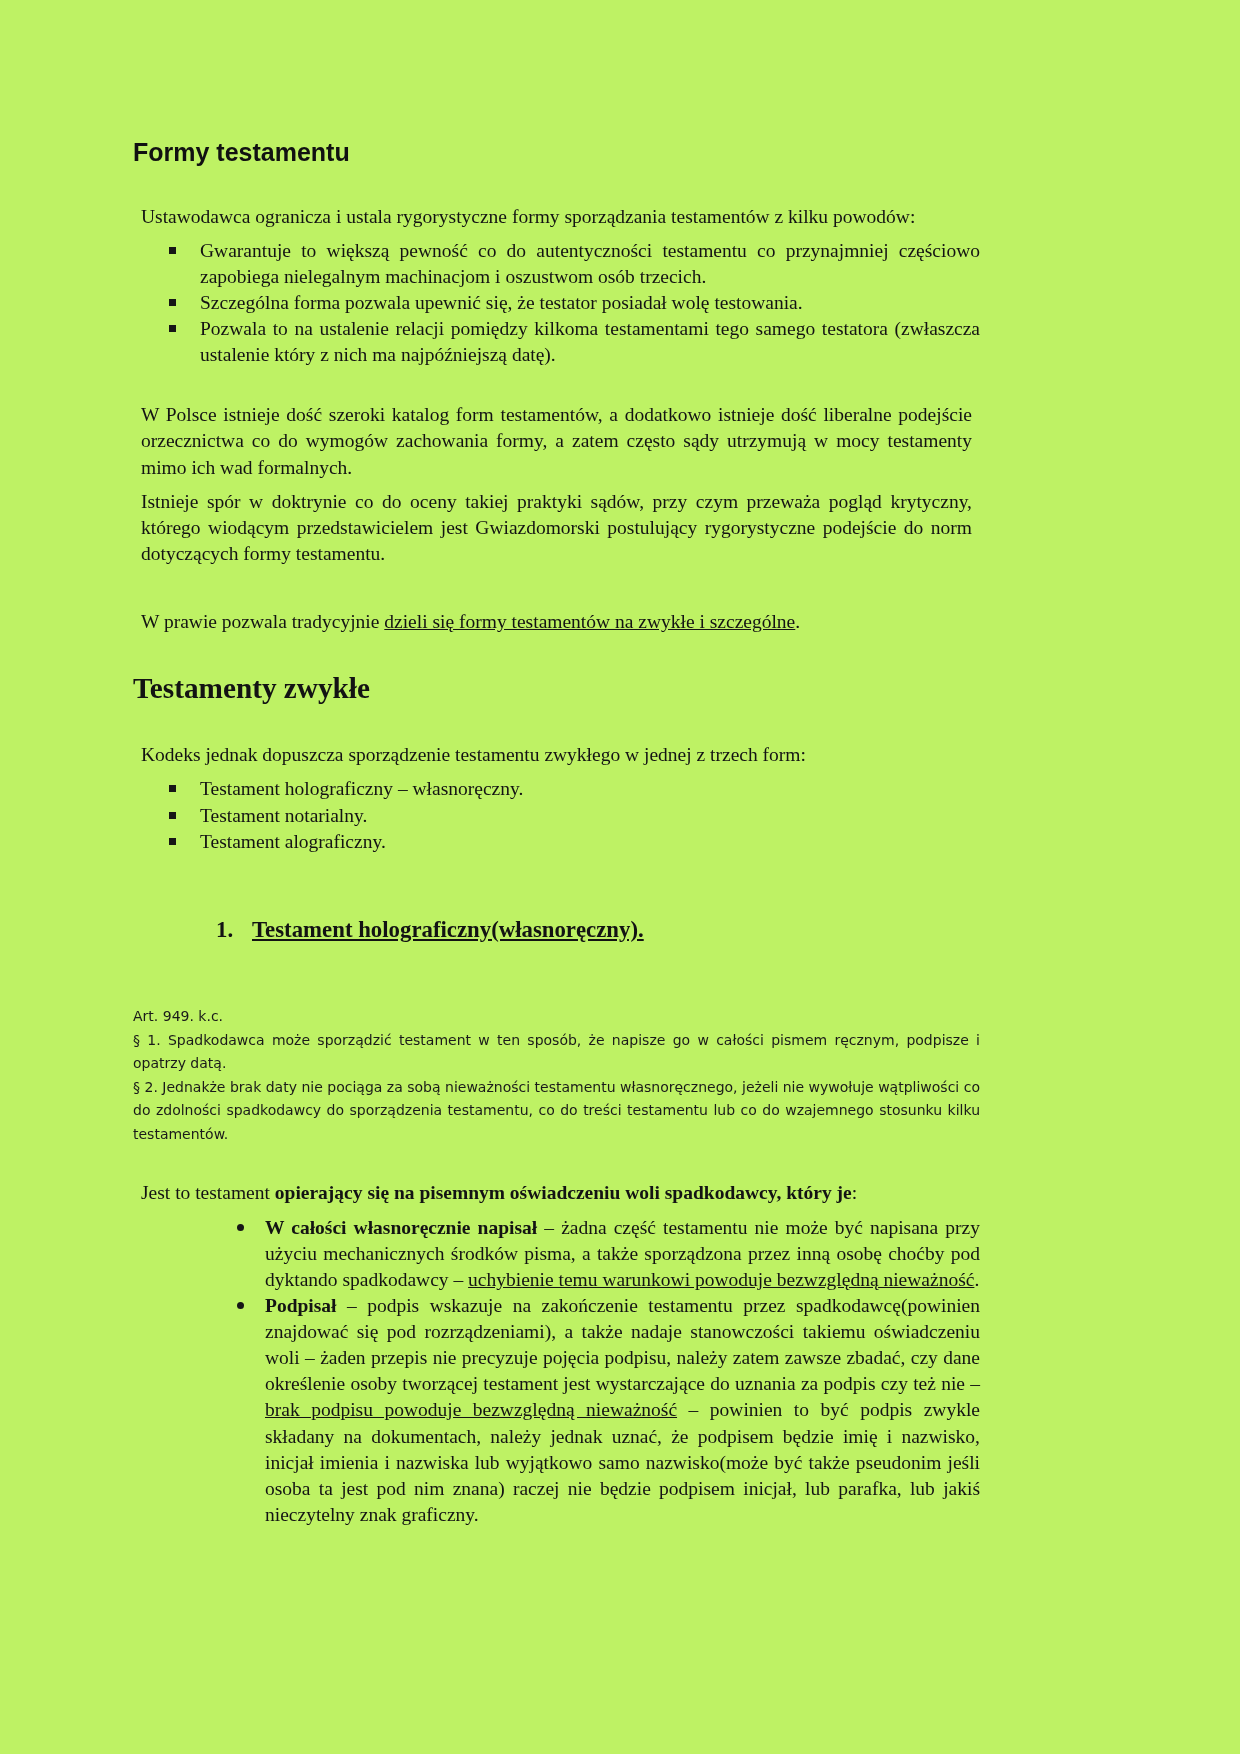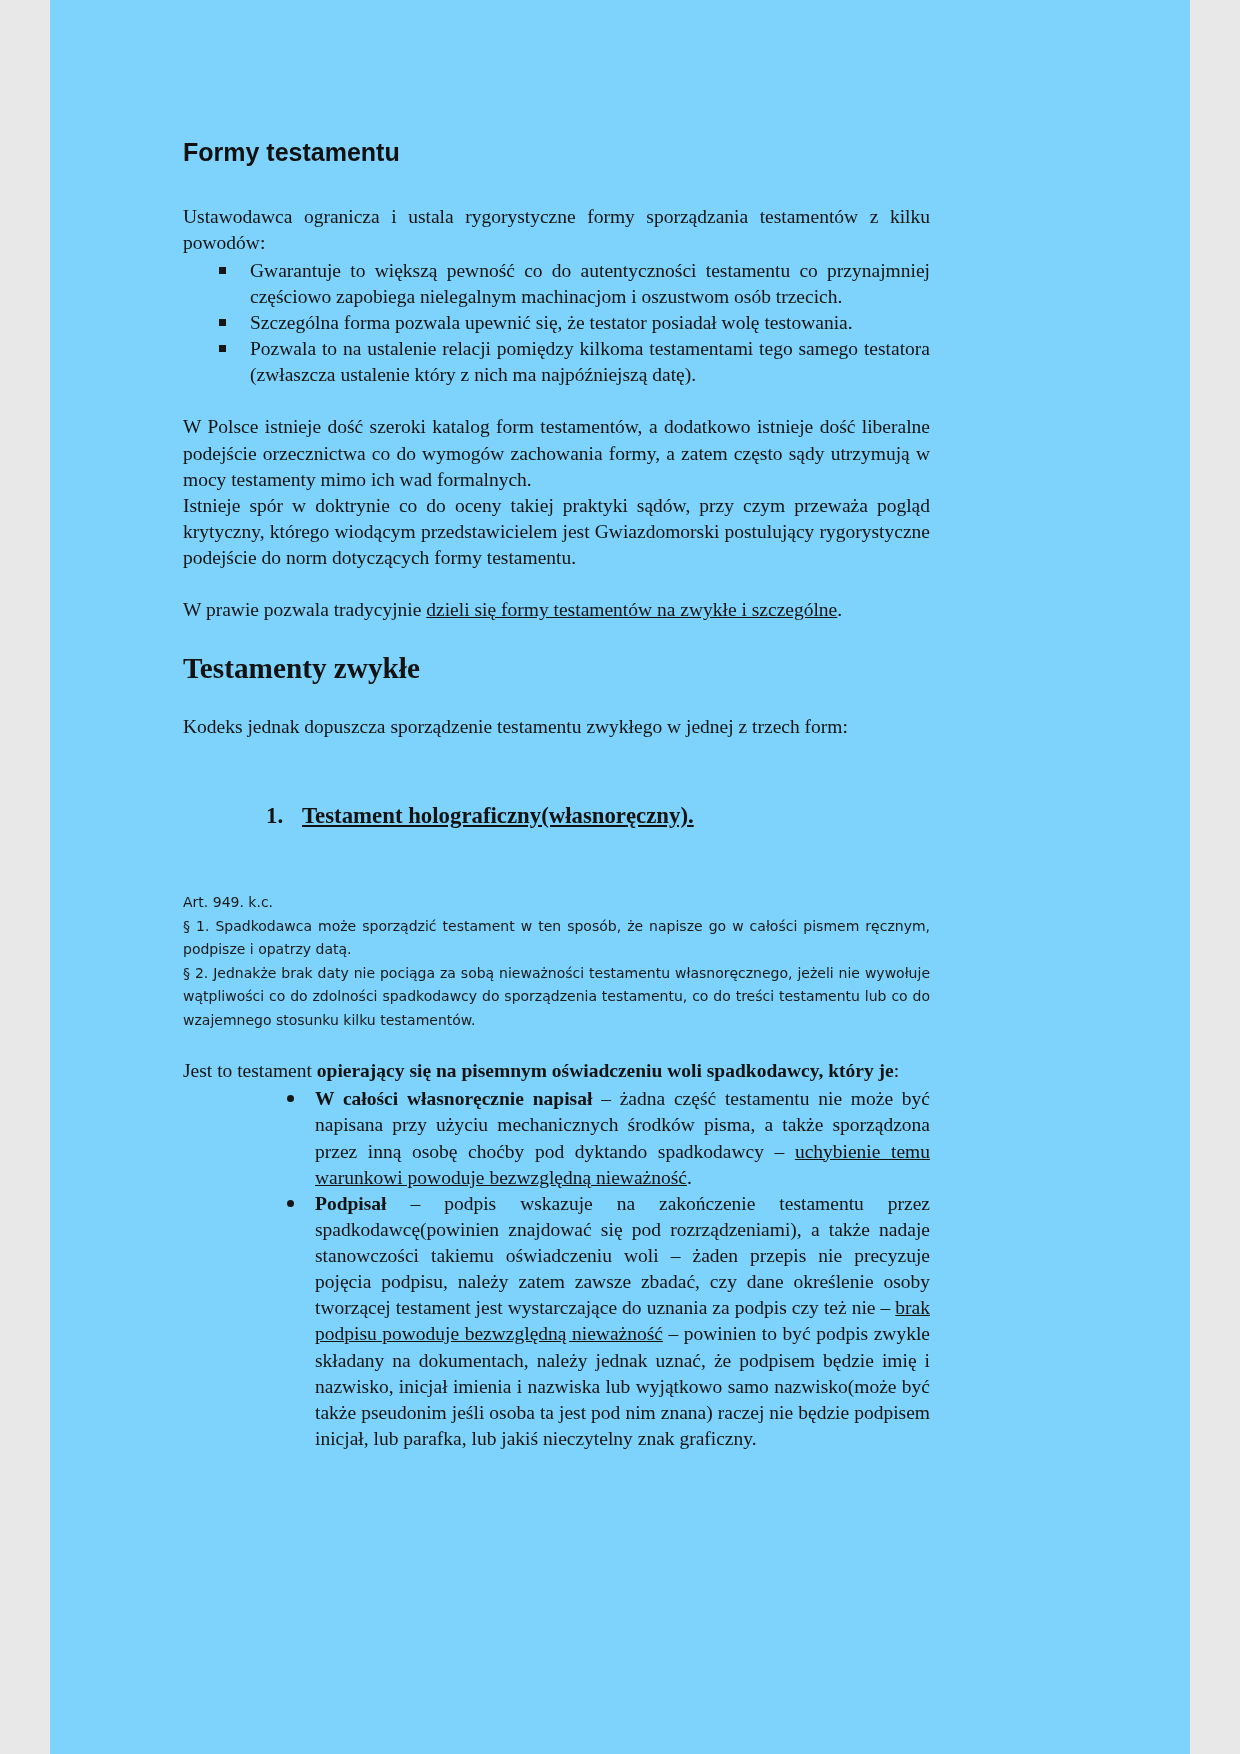--- a/index.html
+++ b/index.html
@@ -1,40 +1,40 @@
 <!DOCTYPE html>
 <html><head>
 <meta charset="utf-8">
 <style>
   html, body {
     margin: 0;
     padding: 0;
     background: #e8e8e8;
   }
   .page {
-    width: 1140px;
+    width: 1240px;
     min-height: 1754px;
     margin: 0 auto;
-    background: #7dd3fc;
+    background: #bef264;
     box-sizing: border-box;
     padding: 136px 260px 90px 133px;
     font-family: "Liberation Serif", serif;
     font-size: 19.5px;
     line-height: 1.34;
     color: #131313;
   }
   .title {
     font-family: "Liberation Sans", sans-serif;
     font-size: 25px;
     font-weight: bold;
     margin: 0 0 34px 0;
     color: #111;
   }
   .para {
-    margin: 0;
+    margin: 8px;
     text-align: justify;
   }
   .spacer { height: 26px; }
   .spacer-lg { height: 44px; }
   ul.bullets {
     list-style: none;
     margin: 2px 0 0 0;
     padding: 0;
   }
   ul.bullets li {
@@ -122,20 +122,34 @@
   </p>
 
   <div class="spacer"></div>
 
   <h2 class="h2 para">Testamenty zwykłe</h2>
 
   <div class="spacer"></div>
 
   <p class="para">Kodeks jednak dopuszcza sporządzenie testamentu zwykłego w jednej z trzech form:</p>
 
+  <ul class="bullets lvl1">
+    <li>
+      <span class="sq-bullet"></span>
+      <span>Testament holograficzny – własnoręczny.</span>
+    </li>
+    <li>
+      <span class="sq-bullet"></span>
+      <span>Testament notarialny.</span>
+    </li>
+    <li>
+      <span class="sq-bullet"></span>
+      <span>Testament alograficzny.</span>
+    </li>
+  </ul>
 
   <div class="spacer-lg"></div>
 
   <h3 class="h3">
     <span class="h3-num">1.</span><span class="h3-text">Testament holograficzny(własnoręczny).</span>
   </h3>
 
   <div class="spacer-lg"></div>
 
   <div class="quote">

